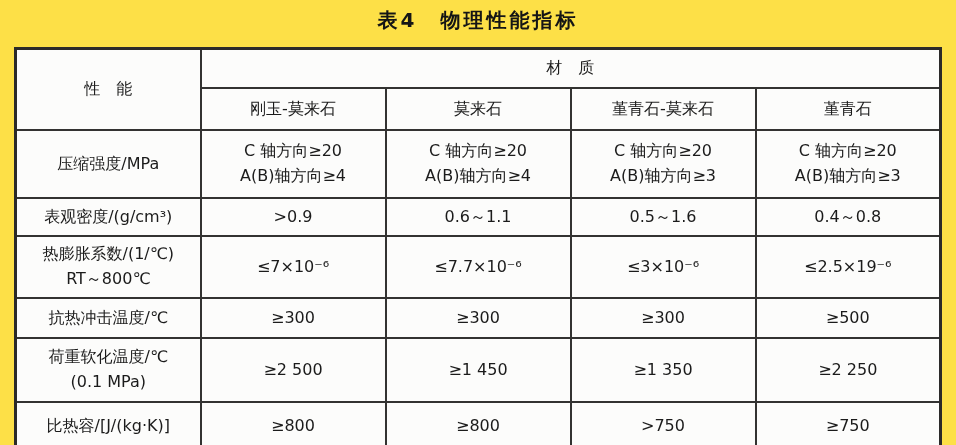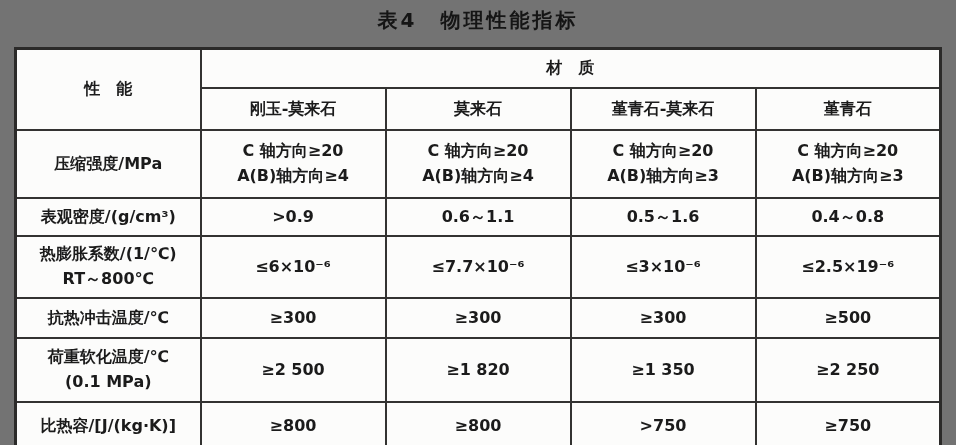--- a/index.html
+++ b/index.html
@@ -4,21 +4,21 @@
 <style>
   html, body {
     margin: 0;
     padding: 0;
     background: #ffffff;
   }
   .page {
     position: relative;
     width: 956px;
     height: 445px;
-    background: #737373;
+    background: #fde047;
     font-family: "DejaVu Sans", "Liberation Sans", sans-serif;
     color: #1b1b1b;
     overflow: hidden;
   }
   .doc-title {
     position: absolute;
     top: 7px;
     left: 0;
     width: 100%;
     text-align: center;
@@ -35,21 +35,21 @@
     border-collapse: collapse;
     table-layout: fixed;
     background: #fcfcfb;
   }
   table.props th,
   table.props td {
     border: 2px solid #333231;
     text-align: center;
     vertical-align: middle;
     font-size: 16px;
-    font-weight: bold;
+    font-weight: normal;
     padding: 2px 4px;
     white-space: pre-line;
     line-height: 1.55;
     color: #1b1b1b;
   }
   table.props {
     border: 3px solid #2b2a29;
   }
   .row-material-group th { height: 33px; }
   .row-material-names th { height: 36px; }
@@ -105,39 +105,39 @@
         <td class="prop-cell">表观密度/(g/cm³)</td>
         <td>&gt;0.9</td>
         <td>0.6～1.1</td>
         <td>0.5～1.6</td>
         <td>0.4～0.8</td>
       </tr>
 
       <tr class="row-expansion">
         <td class="prop-cell">热膨胀系数/(1/℃)
 RT～800℃</td>
-        <td>≤6×10⁻⁶</td>
+        <td>≤7×10⁻⁶</td>
         <td>≤7.7×10⁻⁶</td>
         <td>≤3×10⁻⁶</td>
         <td>≤2.5×19⁻⁶</td>
       </tr>
 
       <tr class="row-shock">
         <td class="prop-cell">抗热冲击温度/℃</td>
         <td>≥300</td>
         <td>≥300</td>
         <td>≥300</td>
         <td>≥500</td>
       </tr>
 
       <tr class="row-softening">
         <td class="prop-cell">荷重软化温度/℃
 (0.1 MPa)</td>
         <td>≥2 500</td>
-        <td>≥1 820</td>
+        <td>≥1 450</td>
         <td>≥1 350</td>
         <td>≥2 250</td>
       </tr>
 
       <tr class="row-heat">
         <td class="prop-cell">比热容/[J/(kg·K)]</td>
         <td>≥800</td>
         <td>≥800</td>
         <td>&gt;750</td>
         <td>≥750</td>

